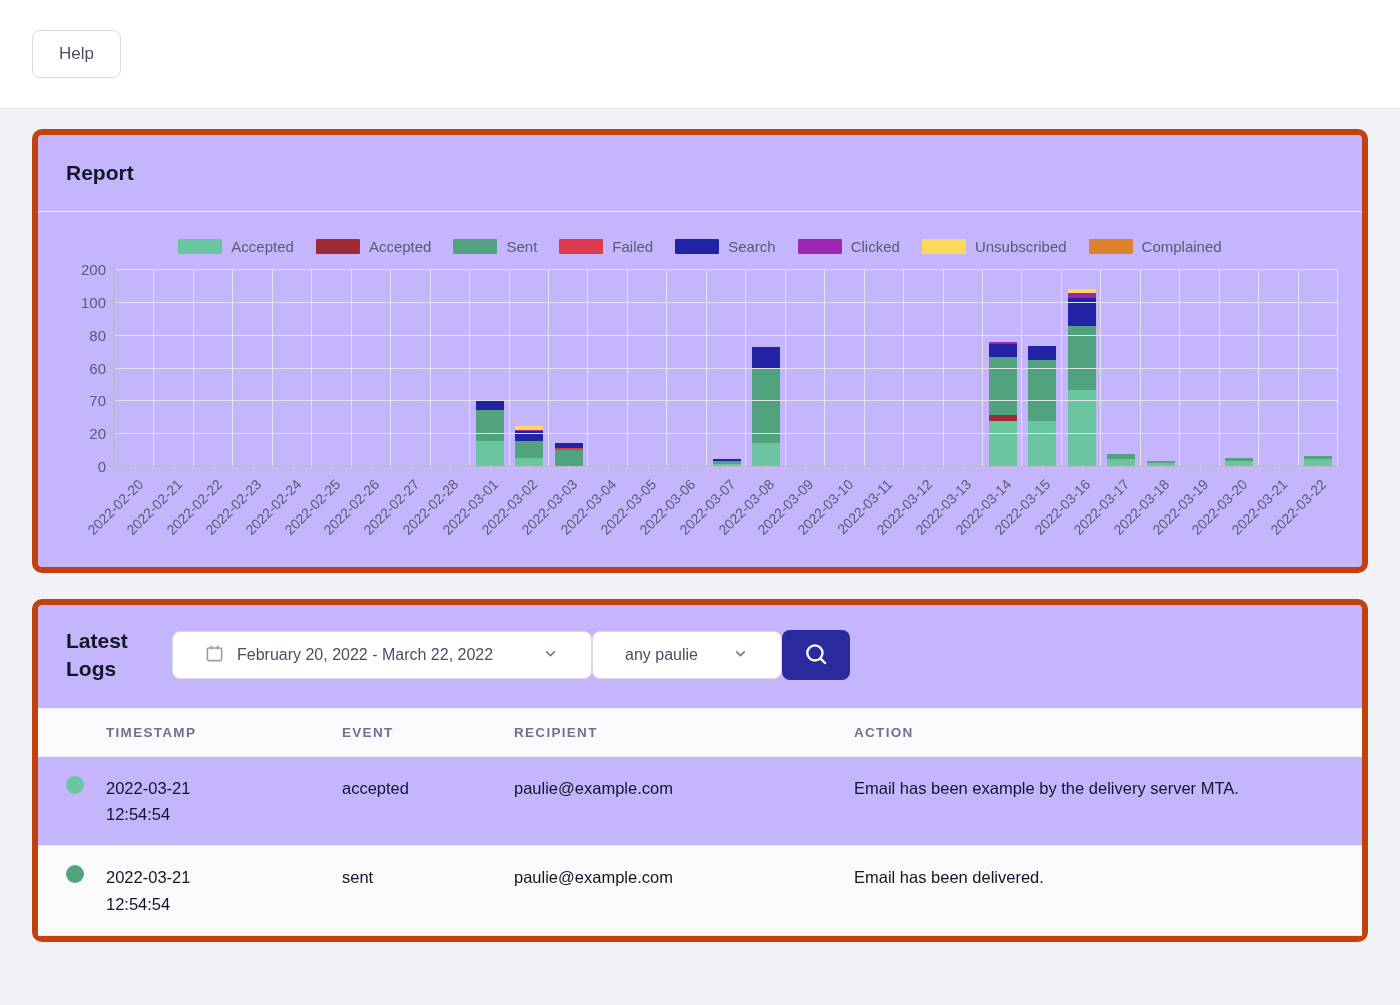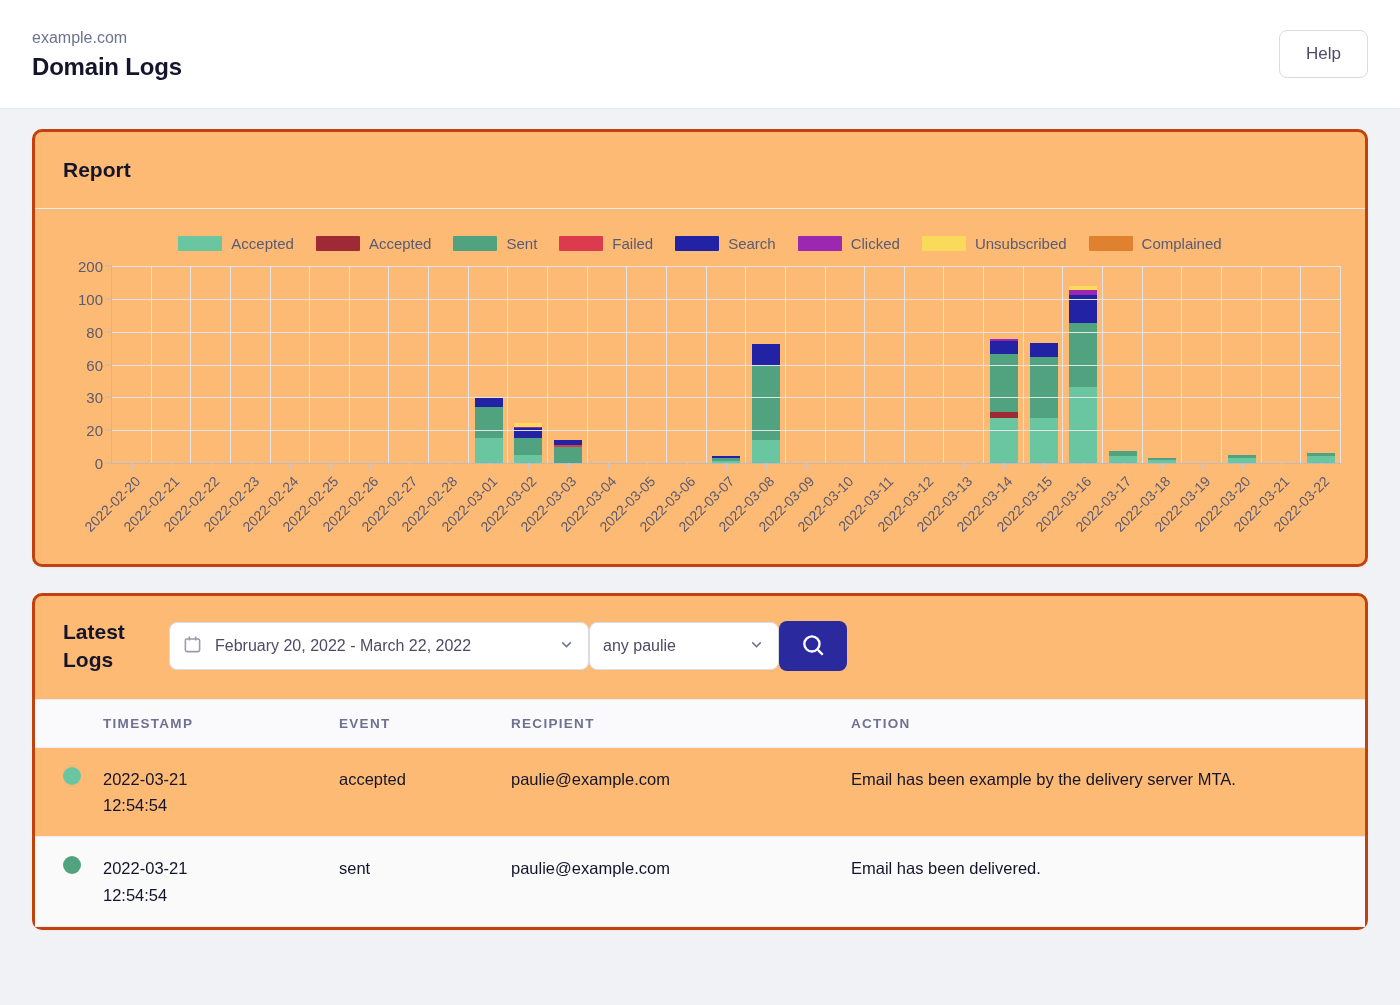--- a/index.html
+++ b/index.html
@@ -26,21 +26,21 @@
   .brand-title{ font-size:24px; font-weight:700; color:#14142b; letter-spacing:-0.2px;}
   .help-btn{
     border:1px solid #d9dbe5; background:#fff; border-radius:8px;
     padding:13px 26px; font-size:17px; color:#4e4b66;
     font-family:"Liberation Sans", sans-serif; cursor:pointer;
   }
 
   
   .wrap{ padding:20px 32px 0 32px; }
   .card{
-    background:#fdba74; border:3px solid #c2410c; border-radius:10px;
+    background:#c4b5fd; border:6px solid #c2410c; border-radius:10px;
     box-shadow:0 1px 2px rgba(20,20,43,.04);
     margin-bottom:26px;
   }
   .card-head{
     padding:26px 28px; border-bottom:1px solid #ebecf1;
     font-size:21px; font-weight:700; color:#14142b;
   }
   .card-body{ padding:14px 24px 18px 24px; }
 
   
@@ -76,21 +76,21 @@
 
   
   .logs-head{
     display:flex; align-items:center; 
     padding:22px 28px 24px 28px; border-bottom:1px solid #ebecf1;
   }
   .logs-title{ font-size:21px; font-weight:700; color:#14142b; width:106px; line-height:1.35;}
   .ctl{
     display:flex; align-items:center; gap:12px;
     border:1px solid #d9dbe5; background:#fff; border-radius:8px;
-    height:48px; padding:0 13px; font-size:16px; color:#4e4b66;
+    height:48px; padding:0 32px; font-size:16px; color:#4e4b66;
   }
   .ctl-date{ width:420px; justify-content:space-between; }
   .ctl-date .grp{ display:flex; align-items:center; gap:13px;}
   .ctl-status{ width:190px; justify-content:space-between; }
   .search-box{
     flex:1; height:48px; border:1px solid #d9dbe5; border-radius:8px;
     padding:0 16px; font-size:16px; color:#14142b;
     font-family:"Liberation Sans", sans-serif; background:#fff;
   }
   .search-box::placeholder{ color:#9a9ab0; }
@@ -113,24 +113,20 @@
   .dot{ width:18px; height:18px; border-radius:50%; display:inline-block; }
   .c-ts{ width:240px; padding-left:12px; }
   .c-ev{ width:172px; }
   .c-rc{ width:340px; }
   .ts-line{ display:block; }
 </style>
 </head>
 <body>
 
 <div class="topbar">
-  <div>
-    <div class="brand-domain">example.com</div>
-    <div class="brand-title">Domain Logs</div>
-  </div>
   <button class="help-btn">Help</button>
 </div>
 
 <div class="wrap">
 
   <div class="card">
     <div class="card-head">Report</div>
     <div class="card-body">
 
       <div class="legend" id="legend">
@@ -408,21 +404,21 @@
                 <div class="xlab">2022-03-22</div>
               </div>
             </div>
         <div class="ytick-dash" style="top: 100%;"></div>
             <div class="ytick" style="top: 100%;">0</div>
             <div class="ygrid" style="top: 83.3333%;"></div>
             <div class="ytick-dash" style="top: 83.3333%;"></div>
             <div class="ytick" style="top: 83.3333%;">20</div>
             <div class="ygrid" style="top: 66.6667%;"></div>
             <div class="ytick-dash" style="top: 66.6667%;"></div>
-            <div class="ytick" style="top: 66.6667%;">30</div>
+            <div class="ytick" style="top: 66.6667%;">70</div>
             <div class="ygrid" style="top: 50%;"></div>
             <div class="ytick-dash" style="top: 50%;"></div>
             <div class="ytick" style="top: 50%;">60</div>
             <div class="ygrid" style="top: 33.3333%;"></div>
             <div class="ytick-dash" style="top: 33.3333%;"></div>
             <div class="ytick" style="top: 33.3333%;">80</div>
             <div class="ygrid" style="top: 16.6667%;"></div>
             <div class="ytick-dash" style="top: 16.6667%;"></div>
             <div class="ytick" style="top: 16.6667%;">100</div>
             <div class="ygrid" style="top: 0%;"></div>

